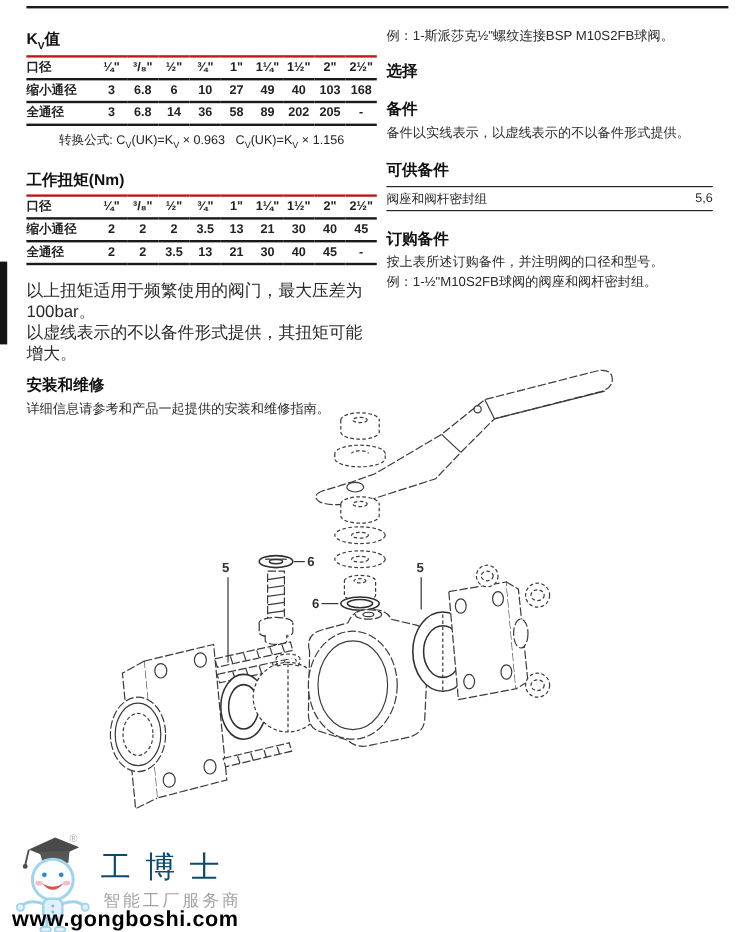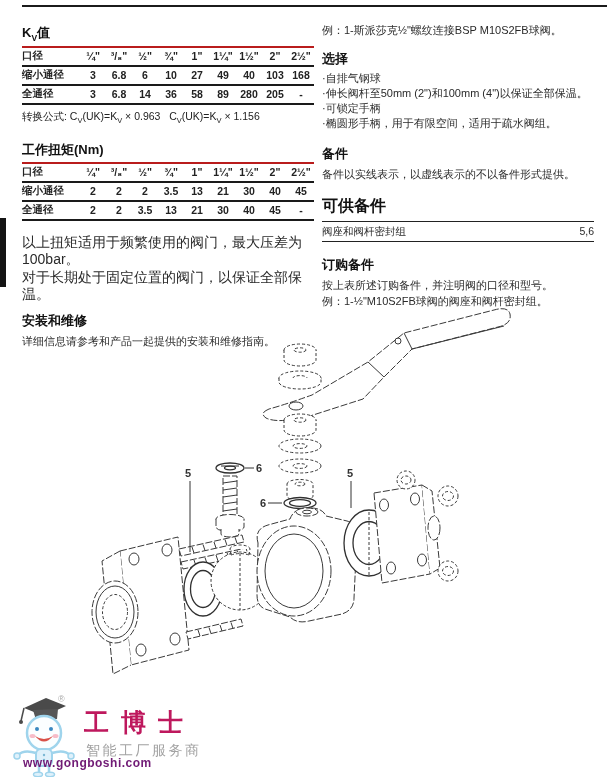--- a/index.html
+++ b/index.html
@@ -12,47 +12,47 @@
   .col-r{position:absolute;left:322px;top:22px;width:272px;}
 
   .sec-title{font-size:13px;font-weight:bold;color:#111;margin:0 0 3px 0;}
   .sec-title sub{font-size:8.5px;}
   table.spec{width:100%;border-collapse:collapse;border-top:2px solid #b91c1c;
              font-size:10.5px;table-layout:fixed;}
   table.spec tr{border-bottom:2px solid #1a1a1a;}
   table.spec th,table.spec td{padding:1.5px 0;text-align:center;font-weight:bold;color:#222;
              white-space:nowrap;overflow:visible;}
   table.spec .c-label{text-align:left;width:58px;}
-  .formula{font-size:10.5px;color:#222;margin-top:5px;}
+  .formula{font-size:10.5px;color:#222;margin-top:5px;text-align:center;}
   .formula sub{font-size:7.5px;}
   .body-text{font-size:11px;line-height:16px;color:#2a2a2a;}
   .note{font-size:14px;line-height:17.5px;color:#2a2a2a;margin-top:13px;}
   .mt8{margin-top:8px;} .mt12{margin-top:12px;} .mt14{margin-top:14px;} .mt16{margin-top:16px;}
 
   .opt-item{font-size:11px;line-height:15px;color:#2a2a2a;}
-  .avail-head{font-size:16px;font-weight:bold;color:#111;padding-bottom:4px;
+  .avail-head{font-size:13px;font-weight:bold;color:#111;padding-bottom:4px;
               border-bottom:1.5px solid #222;}
   .avail-row{display:flex;justify-content:space-between;font-size:10.5px;color:#2a2a2a;
              padding:3px 0 2px 0;border-bottom:1.5px solid #222;text-align:right;}
 
   svg.diagram{position:absolute;left:60px;top:300px;}
   svg.diagram .sld{fill:#fff;stroke:#3a3a3a;stroke-width:1;stroke-dasharray:7,2;}
   svg.diagram .hw{fill:#fff;stroke:#3a3a3a;stroke-width:1;stroke-dasharray:3,2;}
   svg.diagram .spare{fill:#fff;stroke:#303030;stroke-width:1.3;}
   svg.diagram .thin{fill:none;stroke:#3a3a3a;stroke-width:1;}
   svg.diagram .leader{fill:none;stroke:#333;stroke-width:1;}
   svg.diagram text{font-family:"Liberation Sans","DejaVu Sans",sans-serif;
                    font-size:11px;font-weight:bold;fill:#333;}
 
   .logo{position:absolute;left:6px;top:694px;width:230px;height:82px;}
   .logo-brand{position:absolute;left:78px;top:12px;font-family:"DejaVu Serif","Liberation Serif",serif;
-              font-size:25px;font-weight:bold;color:#be185d;letter-spacing:12px;white-space:nowrap;}
+              font-size:25px;font-weight:normal;color:#0c4a6e;letter-spacing:12px;white-space:nowrap;}
   .logo-reg{position:absolute;left:52px;top:0px;font-size:9px;color:#ababab;}
   .logo-tagline{position:absolute;left:80px;top:48px;font-size:14px;color:#a3a3a3;letter-spacing:2.5px;white-space:nowrap;}
-  .logo-url{position:absolute;left:17px;top:62px;font-size:12px;font-weight:bold;color:#701a75;letter-spacing:0.5px;white-space:nowrap;}
+  .logo-url{position:absolute;left:4px;top:62px;font-size:18px;font-weight:bold;color:#000000;letter-spacing:0.5px;white-space:nowrap;}
 </style>
 </head>
 <body>
 
 <div class="page">
   <div class="top-rule"></div>
   <div class="side-tab"></div>
 
   <div class="col-l">
     <div class="sec-title"><span>K</span><sub>V</sub><span>值</span></div>
@@ -85,21 +85,21 @@
             <td>168</td>
           </tr>
         <tr>
             <td class="c-label">全通径</td>
             <td>3</td>
             <td>6.8</td>
             <td>14</td>
             <td>36</td>
             <td>58</td>
             <td>89</td>
-            <td>280</td>
+            <td>202</td>
             <td>205</td>
             <td>-</td>
           </tr>
       </tbody>
     </table>
     <div class="formula"><span>转换公式: C</span><sub>V</sub><span>(UK)=K</span><sub>V</sub><span> × 0.963&nbsp;&nbsp;&nbsp;C</span><sub>V</sub><span>(UK)=K</span><sub>V</sub><span> × 1.156</span></div>
 
     <div class="sec-title mt16">工作扭矩(Nm)</div>
     <table class="spec">
       <thead>
@@ -138,37 +138,31 @@
             <td>21</td>
             <td>30</td>
             <td>40</td>
             <td>45</td>
             <td>-</td>
           </tr>
       </tbody>
     </table>
     <div class="note">
       <div>以上扭矩适用于频繁使用的阀门，最大压差为100bar。</div>
-      <div>对于长期处于固定位置的阀门，以保证全部保温。</div>
+      <div>以虚线表示的不以备件形式提供，其扭矩可能增大。</div>
     </div>
 
     <div class="sec-title mt8">安装和维修</div>
     <div class="body-text">详细信息请参考和产品一起提供的安装和维修指南。</div>
   </div>
 
   <div class="col-r">
     <div class="body-text">例：1-斯派莎克½"螺纹连接BSP M10S2FB球阀。</div>
 
     <div class="sec-title mt12">选择</div>
-    <div>
-      <div class="opt-item">·自排气钢球</div>
-      <div class="opt-item">·伸长阀杆至50mm (2")和100mm (4")以保证全部保温。</div>
-      <div class="opt-item">·可锁定手柄</div>
-      <div class="opt-item">·椭圆形手柄，用于有限空间，适用于疏水阀组。</div>
-    </div>
 
     <div class="sec-title mt14">备件</div>
     <div class="body-text">备件以实线表示，以虚线表示的不以备件形式提供。</div>
 
     <div class="avail-head mt14">可供备件</div>
     <div class="avail-row">
       <span>阀座和阀杆密封组</span>
       <span>5,6</span>
     </div>
 

